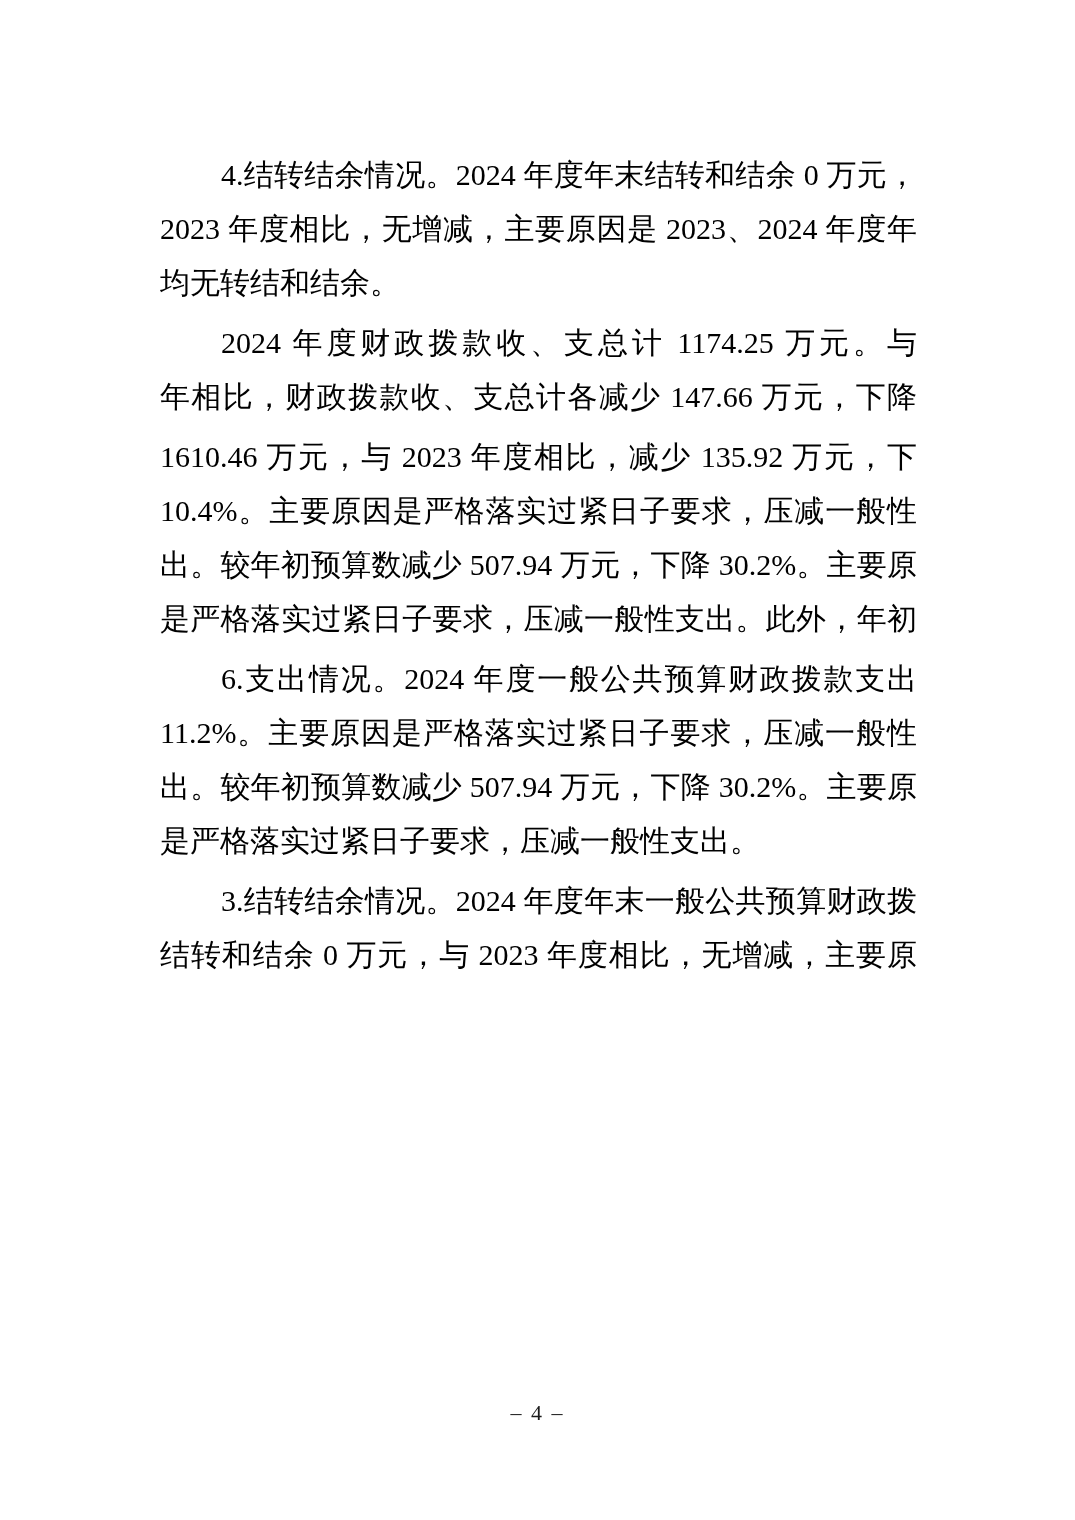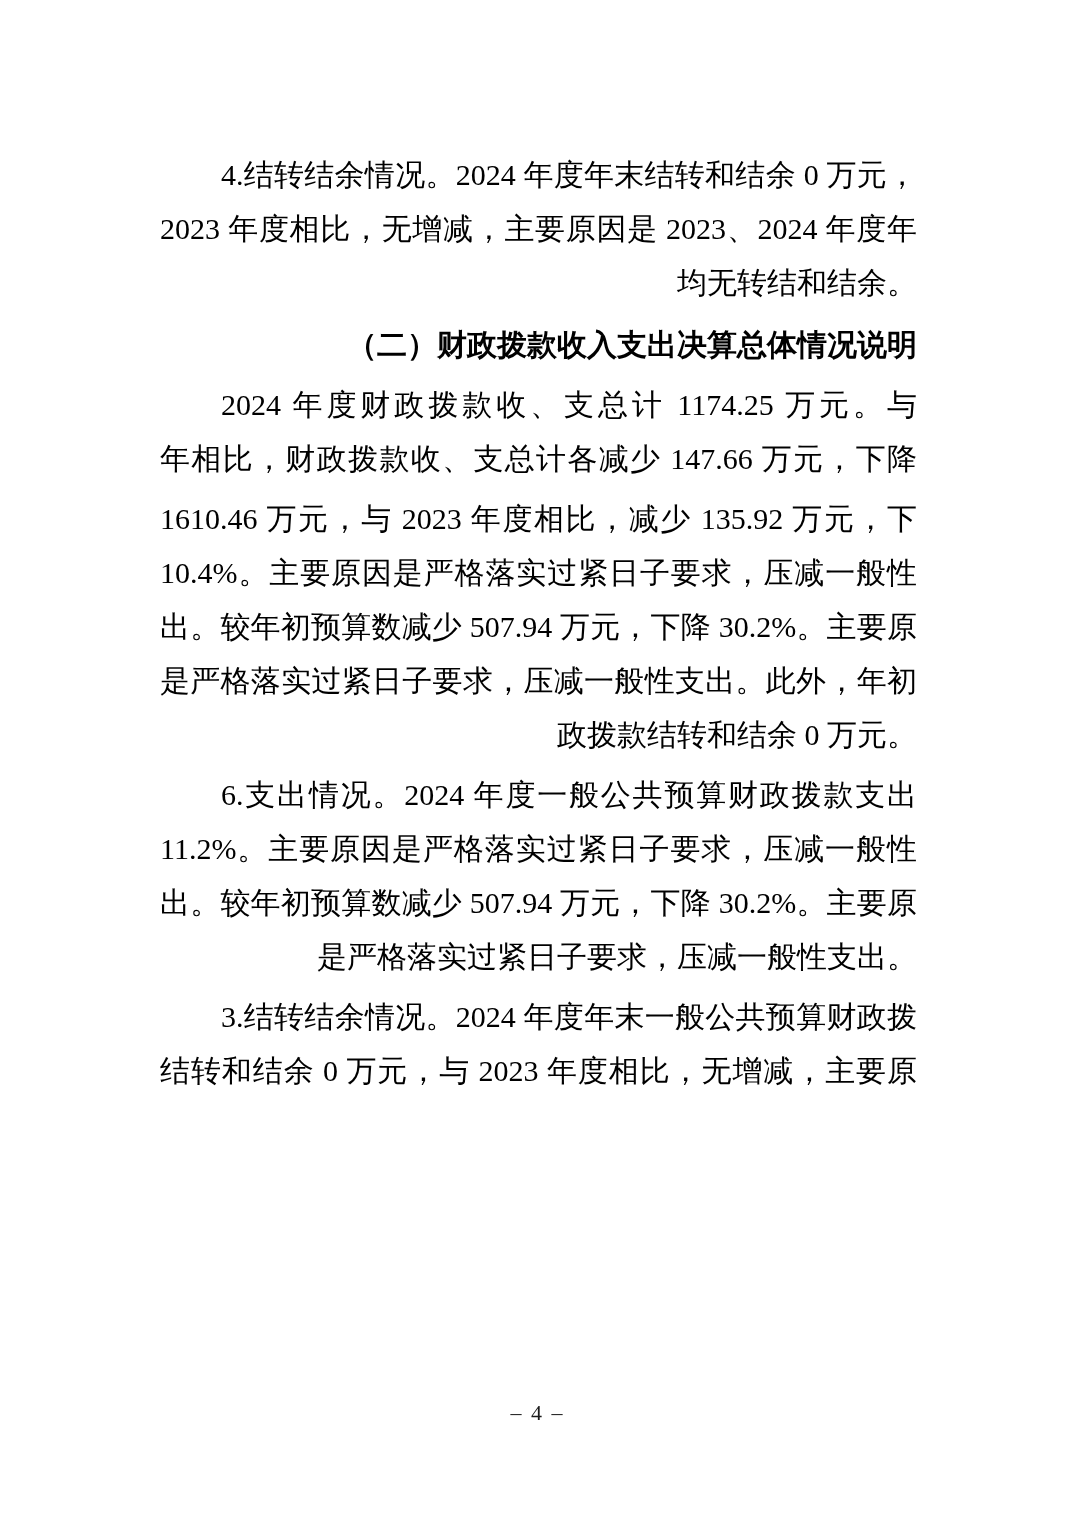--- a/index.html
+++ b/index.html
@@ -31,21 +31,21 @@
   .para.heading {
     margin-top: 8px;
     font-weight: 700;
   }
   .line {
     height: 54px;
     line-height: 54px;
     font-size: 30px;
     overflow: hidden;
     white-space: normal;
-    text-align: right;
+    text-align: left;
   }
   .line.just {
     text-align: justify;
     text-align-last: justify;
   }
   .line.indent {
     text-indent: 61px;
   }
   .footer {
     position: absolute;
@@ -62,33 +62,29 @@
 </head>
 <body>
 
 <div class="page">
   <main class="content" id="content">
       <div class="para body">
         <div class="line indent just">4.结转结余情况。2024 年度年末结转和结余 0 万元，与</div>
         <div class="line just">2023 年度相比，无增减，主要原因是 2023、2024 年度年末</div>
         <div class="line">均无转结和结余。</div>
       </div>
-      <div class="para heading">
-        <div class="line indent">（二）财政拨款收入支出决算总体情况说明</div>
-      </div>
       <div class="para body">
         <div class="line indent just">2024 年度财政拨款收、支总计 1174.25 万元。与 2023</div>
         <div class="line just">年相比，财政拨款收、支总计各减少 147.66 万元，下降 11.2%。</div>
       </div>
       <div class="para body">
         <div class="line just">1610.46 万元，与 2023 年度相比，减少 135.92 万元，下降</div>
         <div class="line just">10.4%。主要原因是严格落实过紧日子要求，压减一般性支</div>
         <div class="line just">出。较年初预算数减少 507.94 万元，下降 30.2%。主要原因</div>
         <div class="line just">是严格落实过紧日子要求，压减一般性支出。此外，年初财</div>
-        <div class="line">政拨款结转和结余 0 万元。</div>
       </div>
       <div class="para body">
         <div class="line indent just">6.支出情况。2024 年度一般公共预算财政拨款支出</div>
         <div class="line just">11.2%。主要原因是严格落实过紧日子要求，压减一般性支</div>
         <div class="line just">出。较年初预算数减少 507.94 万元，下降 30.2%。主要原因</div>
         <div class="line">是严格落实过紧日子要求，压减一般性支出。</div>
       </div>
       <div class="para body">
         <div class="line indent just">3.结转结余情况。2024 年度年末一般公共预算财政拨款</div>
         <div class="line just">结转和结余 0 万元，与 2023 年度相比，无增减，主要原因</div>

